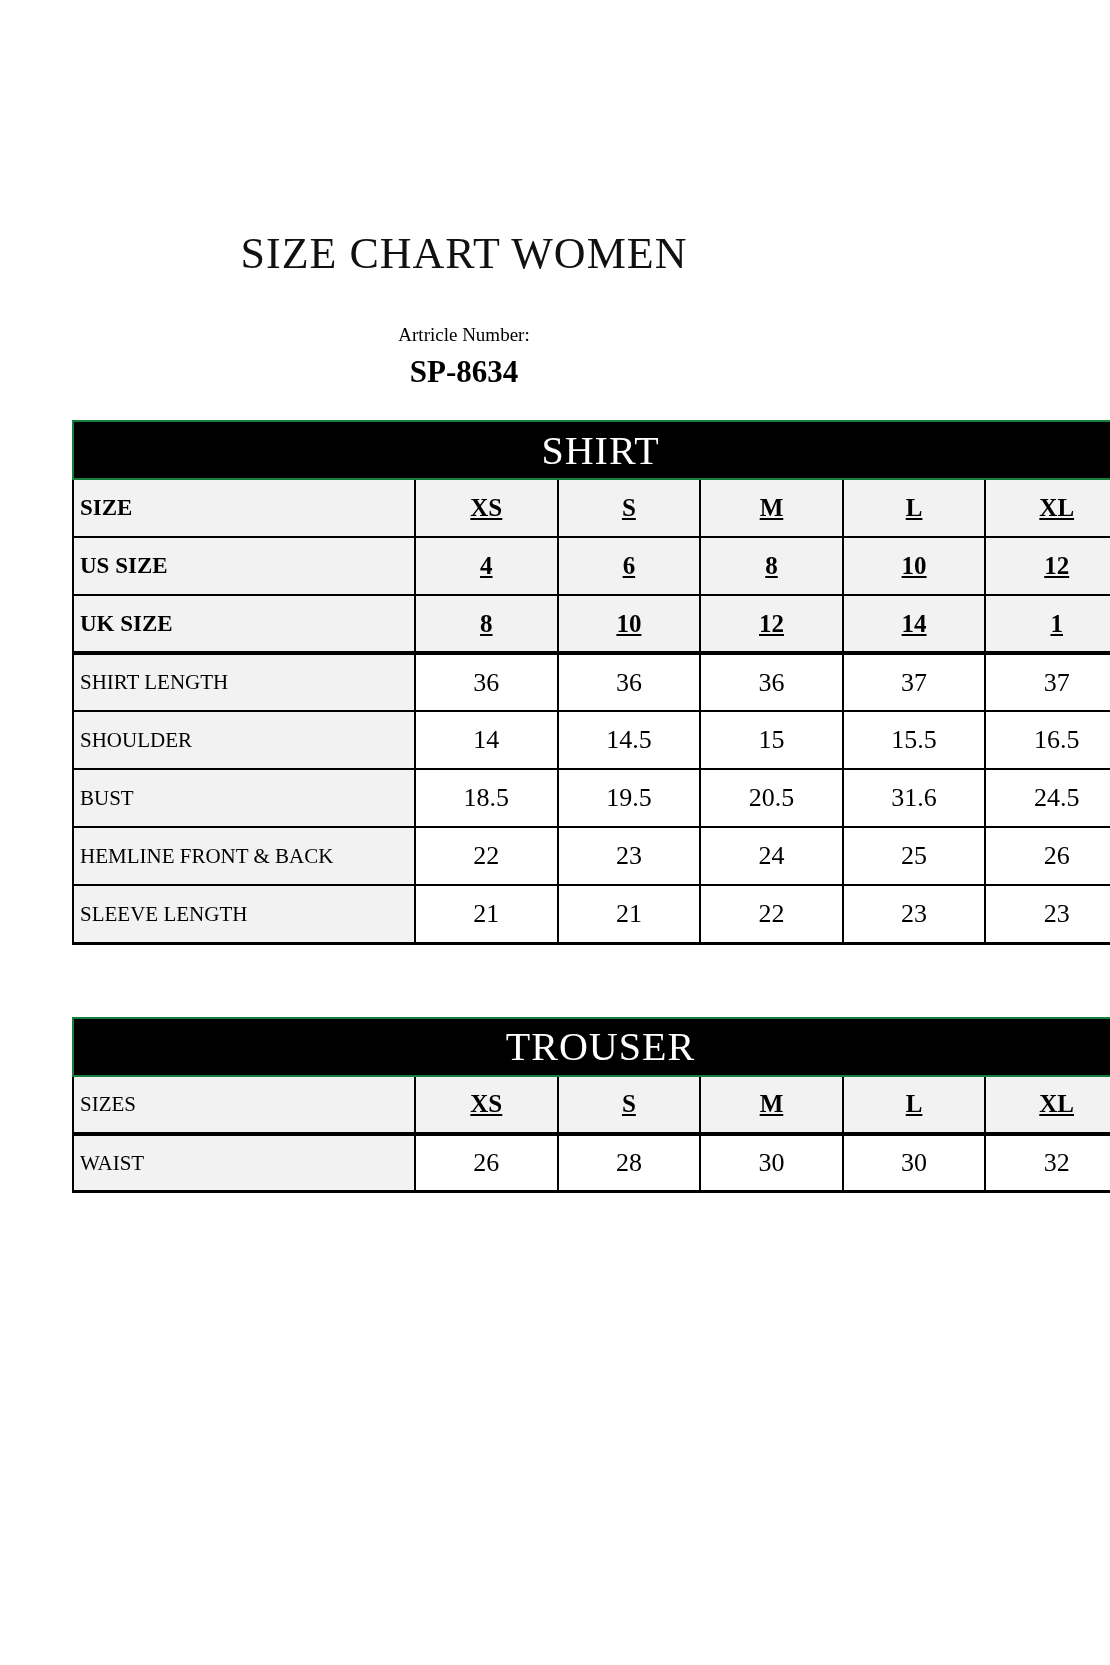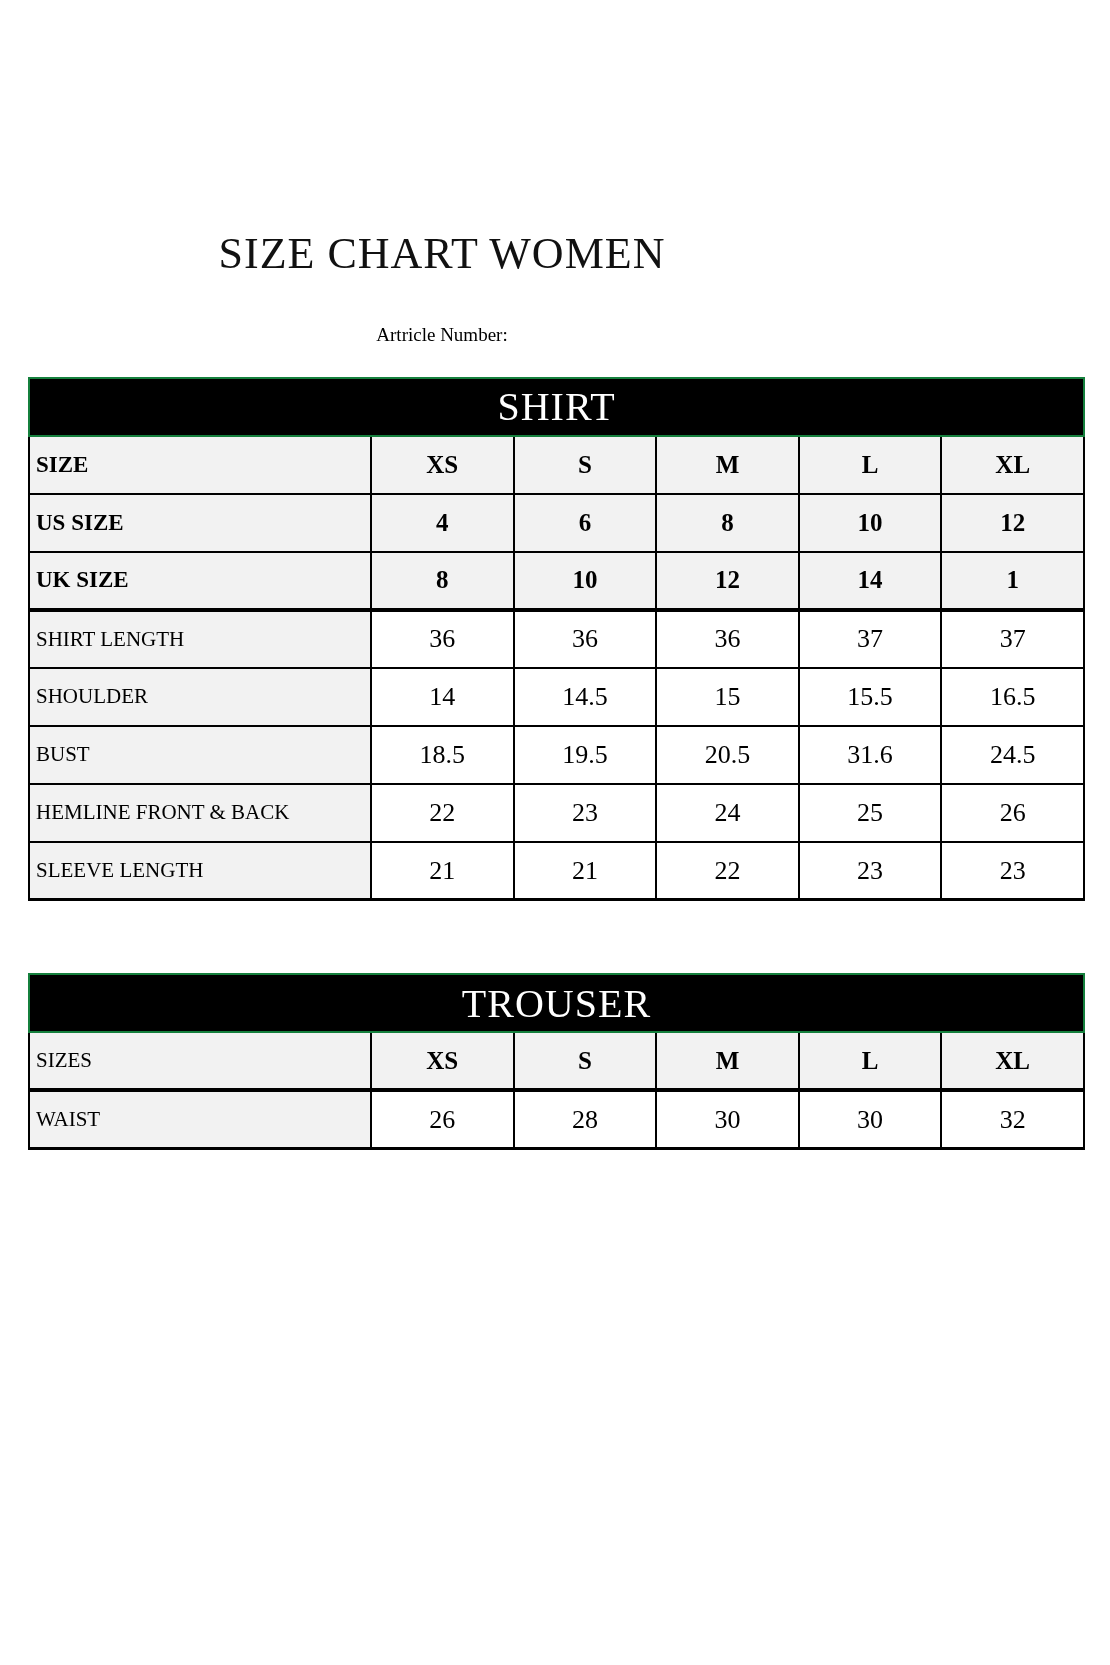--- a/index.html
+++ b/index.html
@@ -4,21 +4,21 @@
 <style>
   * { margin: 0; padding: 0; box-sizing: border-box; }
   html, body { background: #ffffff; }
   body {
     width: 1110px;
     height: 1665px;
     font-family: "Liberation Serif", "DejaVu Serif", serif;
     color: #000000;
     overflow: hidden;
   }
-  .page { width: 884px; height: 1665px; position: relative; }
+  .page { width: 884px; height: 1665px; position: relative; padding-left: 44px; }
 
   .doc-title {
     padding-top: 232px;
     text-align: center;
     font-size: 44px;
     letter-spacing: 1px;
     line-height: 1;
     color: #111111;
   }
   .article-label {
@@ -66,21 +66,21 @@
     background: var(--cell-gray, #f2f2f2);
     text-align: left;
     padding-left: 6px;
     font-size: 21px;
   }
   .size-table td.value-cell {
     text-align: center;
     font-size: 26px;
   }
   .size-table tr.shaded td.value-cell { background: var(--cell-gray, #f2f2f2); }
-  .size-table tr.bold-row td.value-cell { font-weight: bold; font-size: 25px; }
+  .size-table tr.bold-row td.value-cell { font-weight: bold; font-size: 25px; text-decoration: underline; }
   .size-table tr.bold-label td.label-cell { font-weight: bold; font-size: 23px; }
   .size-table tr.thick-bottom td { border-bottom-width: 4px; }
   .size-table tr:last-child td { border-bottom-width: 3px; }
   .size-table col.c-label { width: 342px; }
   .size-table col.c-val { width: 142.6px; }
 
   .note {
     margin-top: 32px;
     margin-left: 30px;
     font-size: 24px;
@@ -89,20 +89,21 @@
 </style>
 </head>
 <body>
 
 <div class="page">
 
   <div class="doc-title">SIZE CHART WOMEN</div>
 
   <div class="article-label">Artricle Number:</div>
 
+  <div class="article-number">SP-8634</div>
 
   <table class="size-table shirt">
       <colgroup>
         <col class="c-label">
         <col class="c-val">
         <col class="c-val">
         <col class="c-val">
         <col class="c-val">
         <col class="c-val">
       </colgroup>

